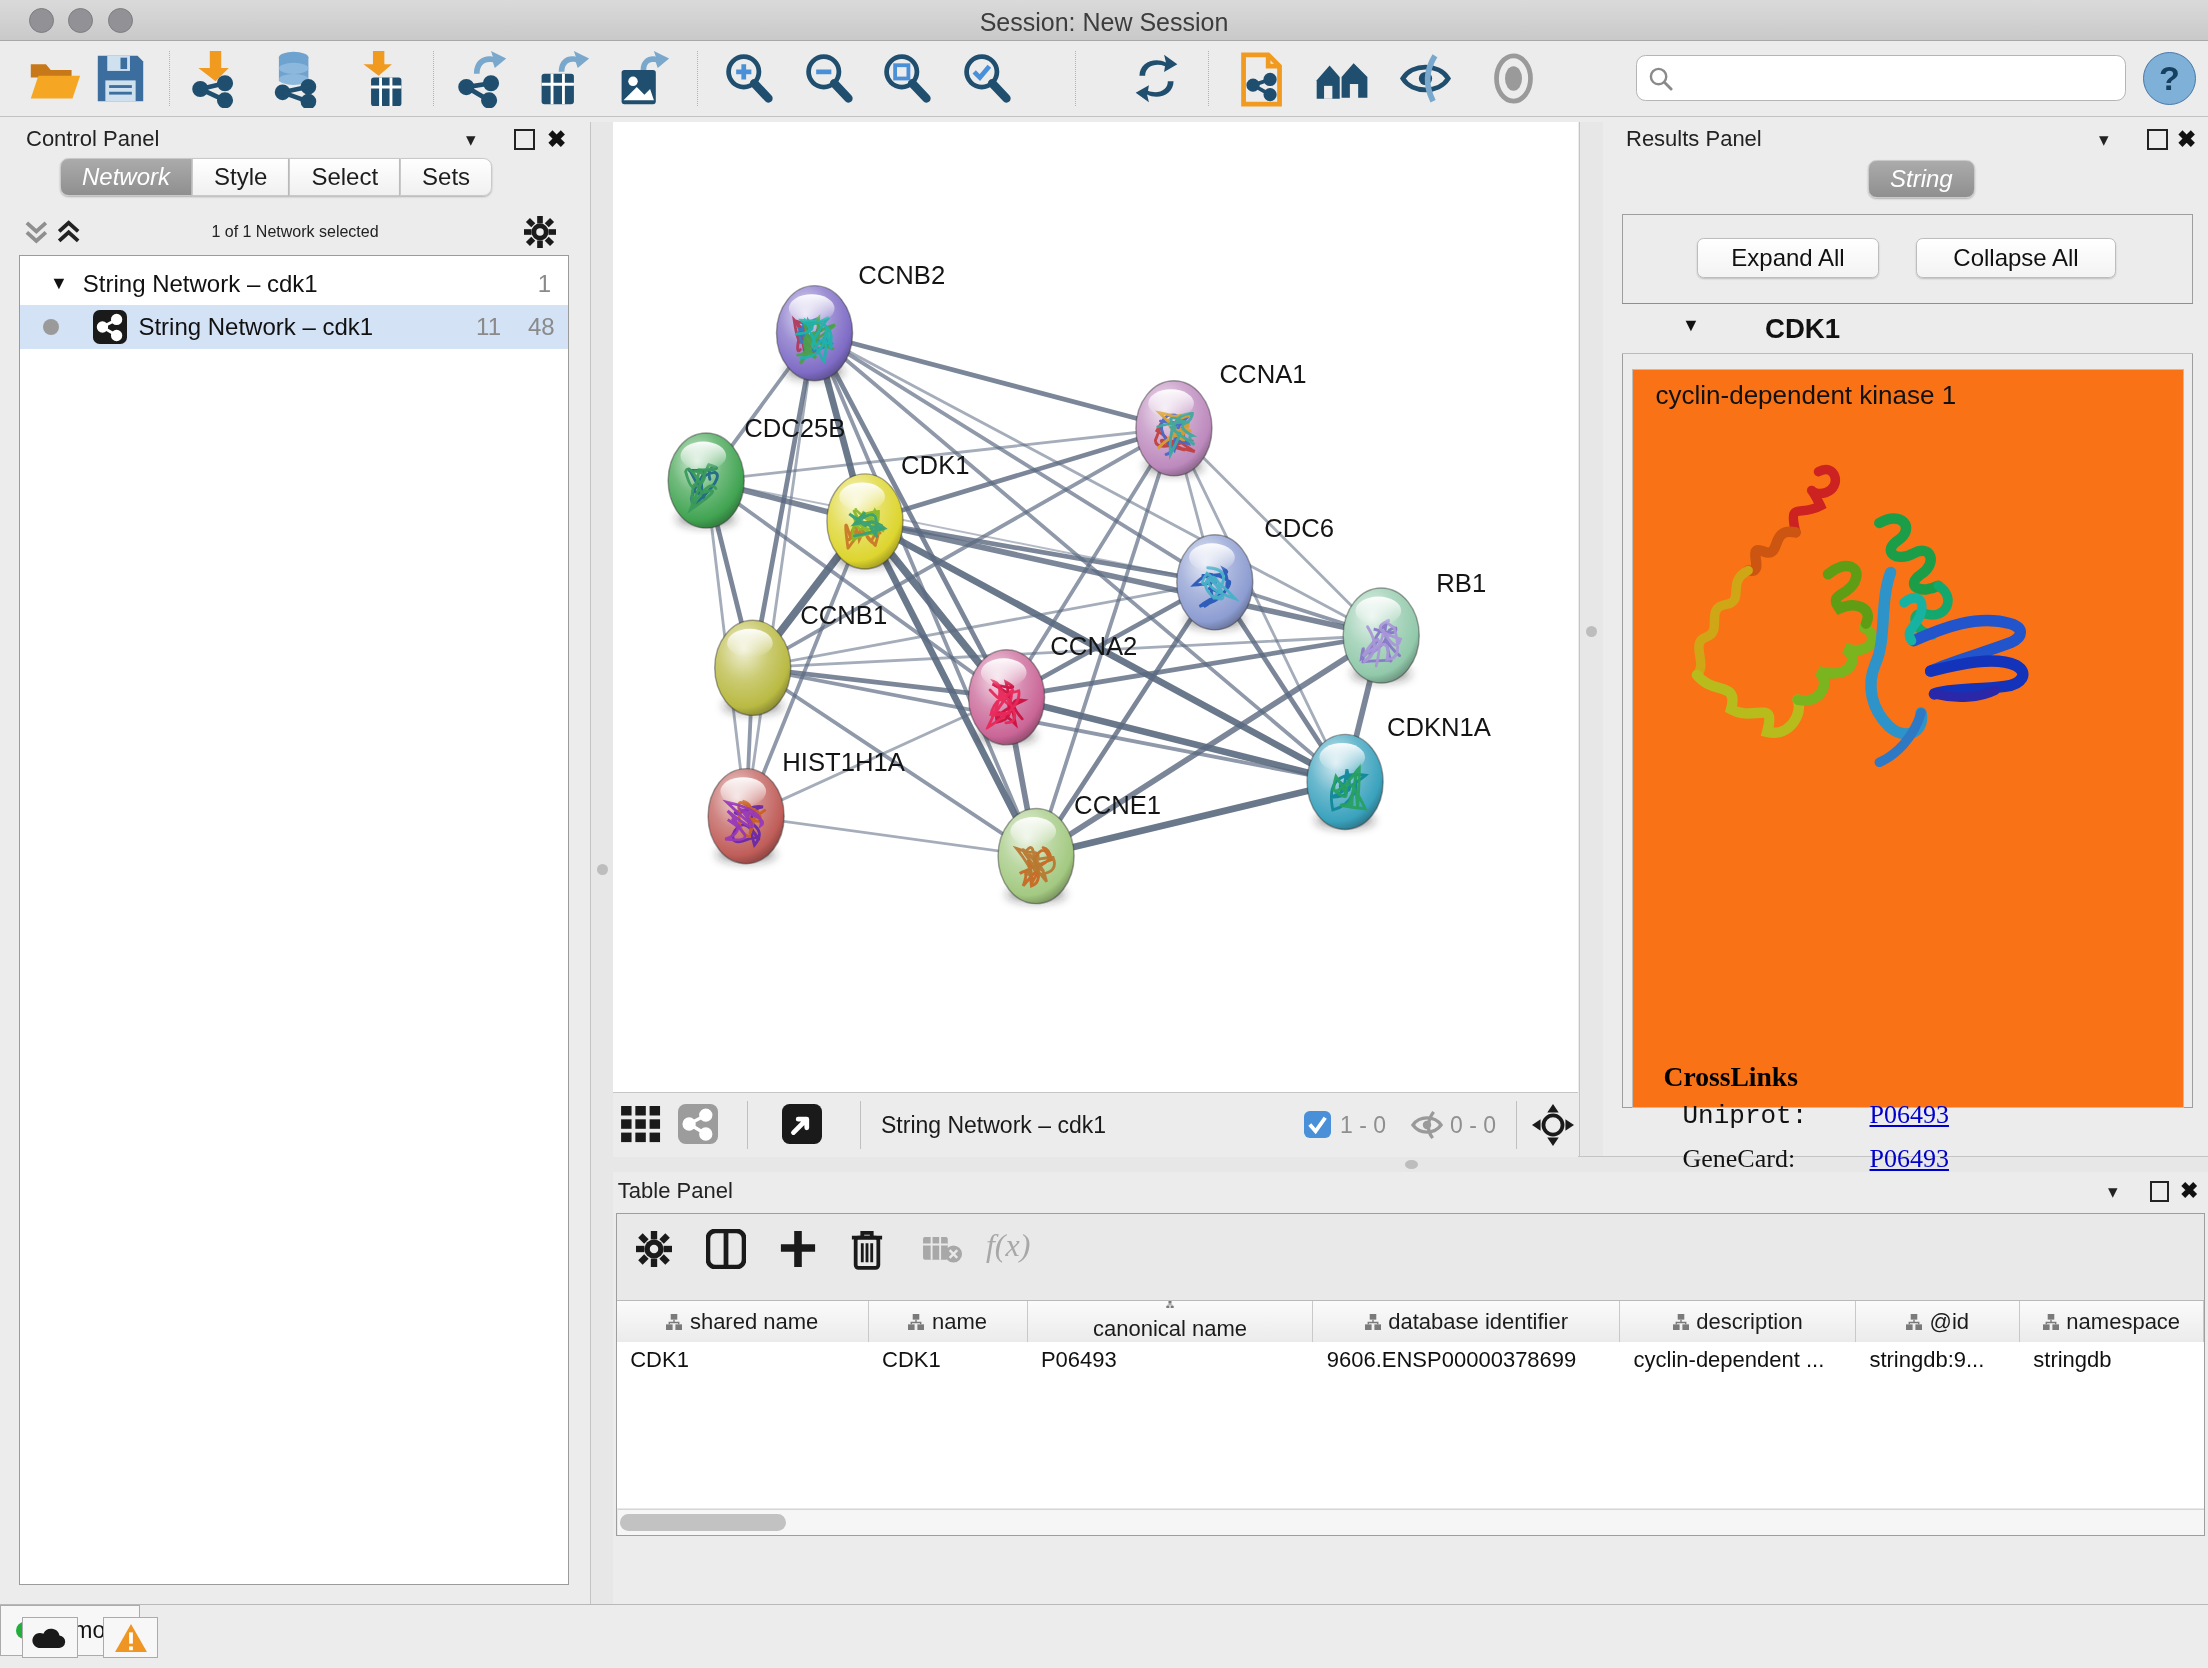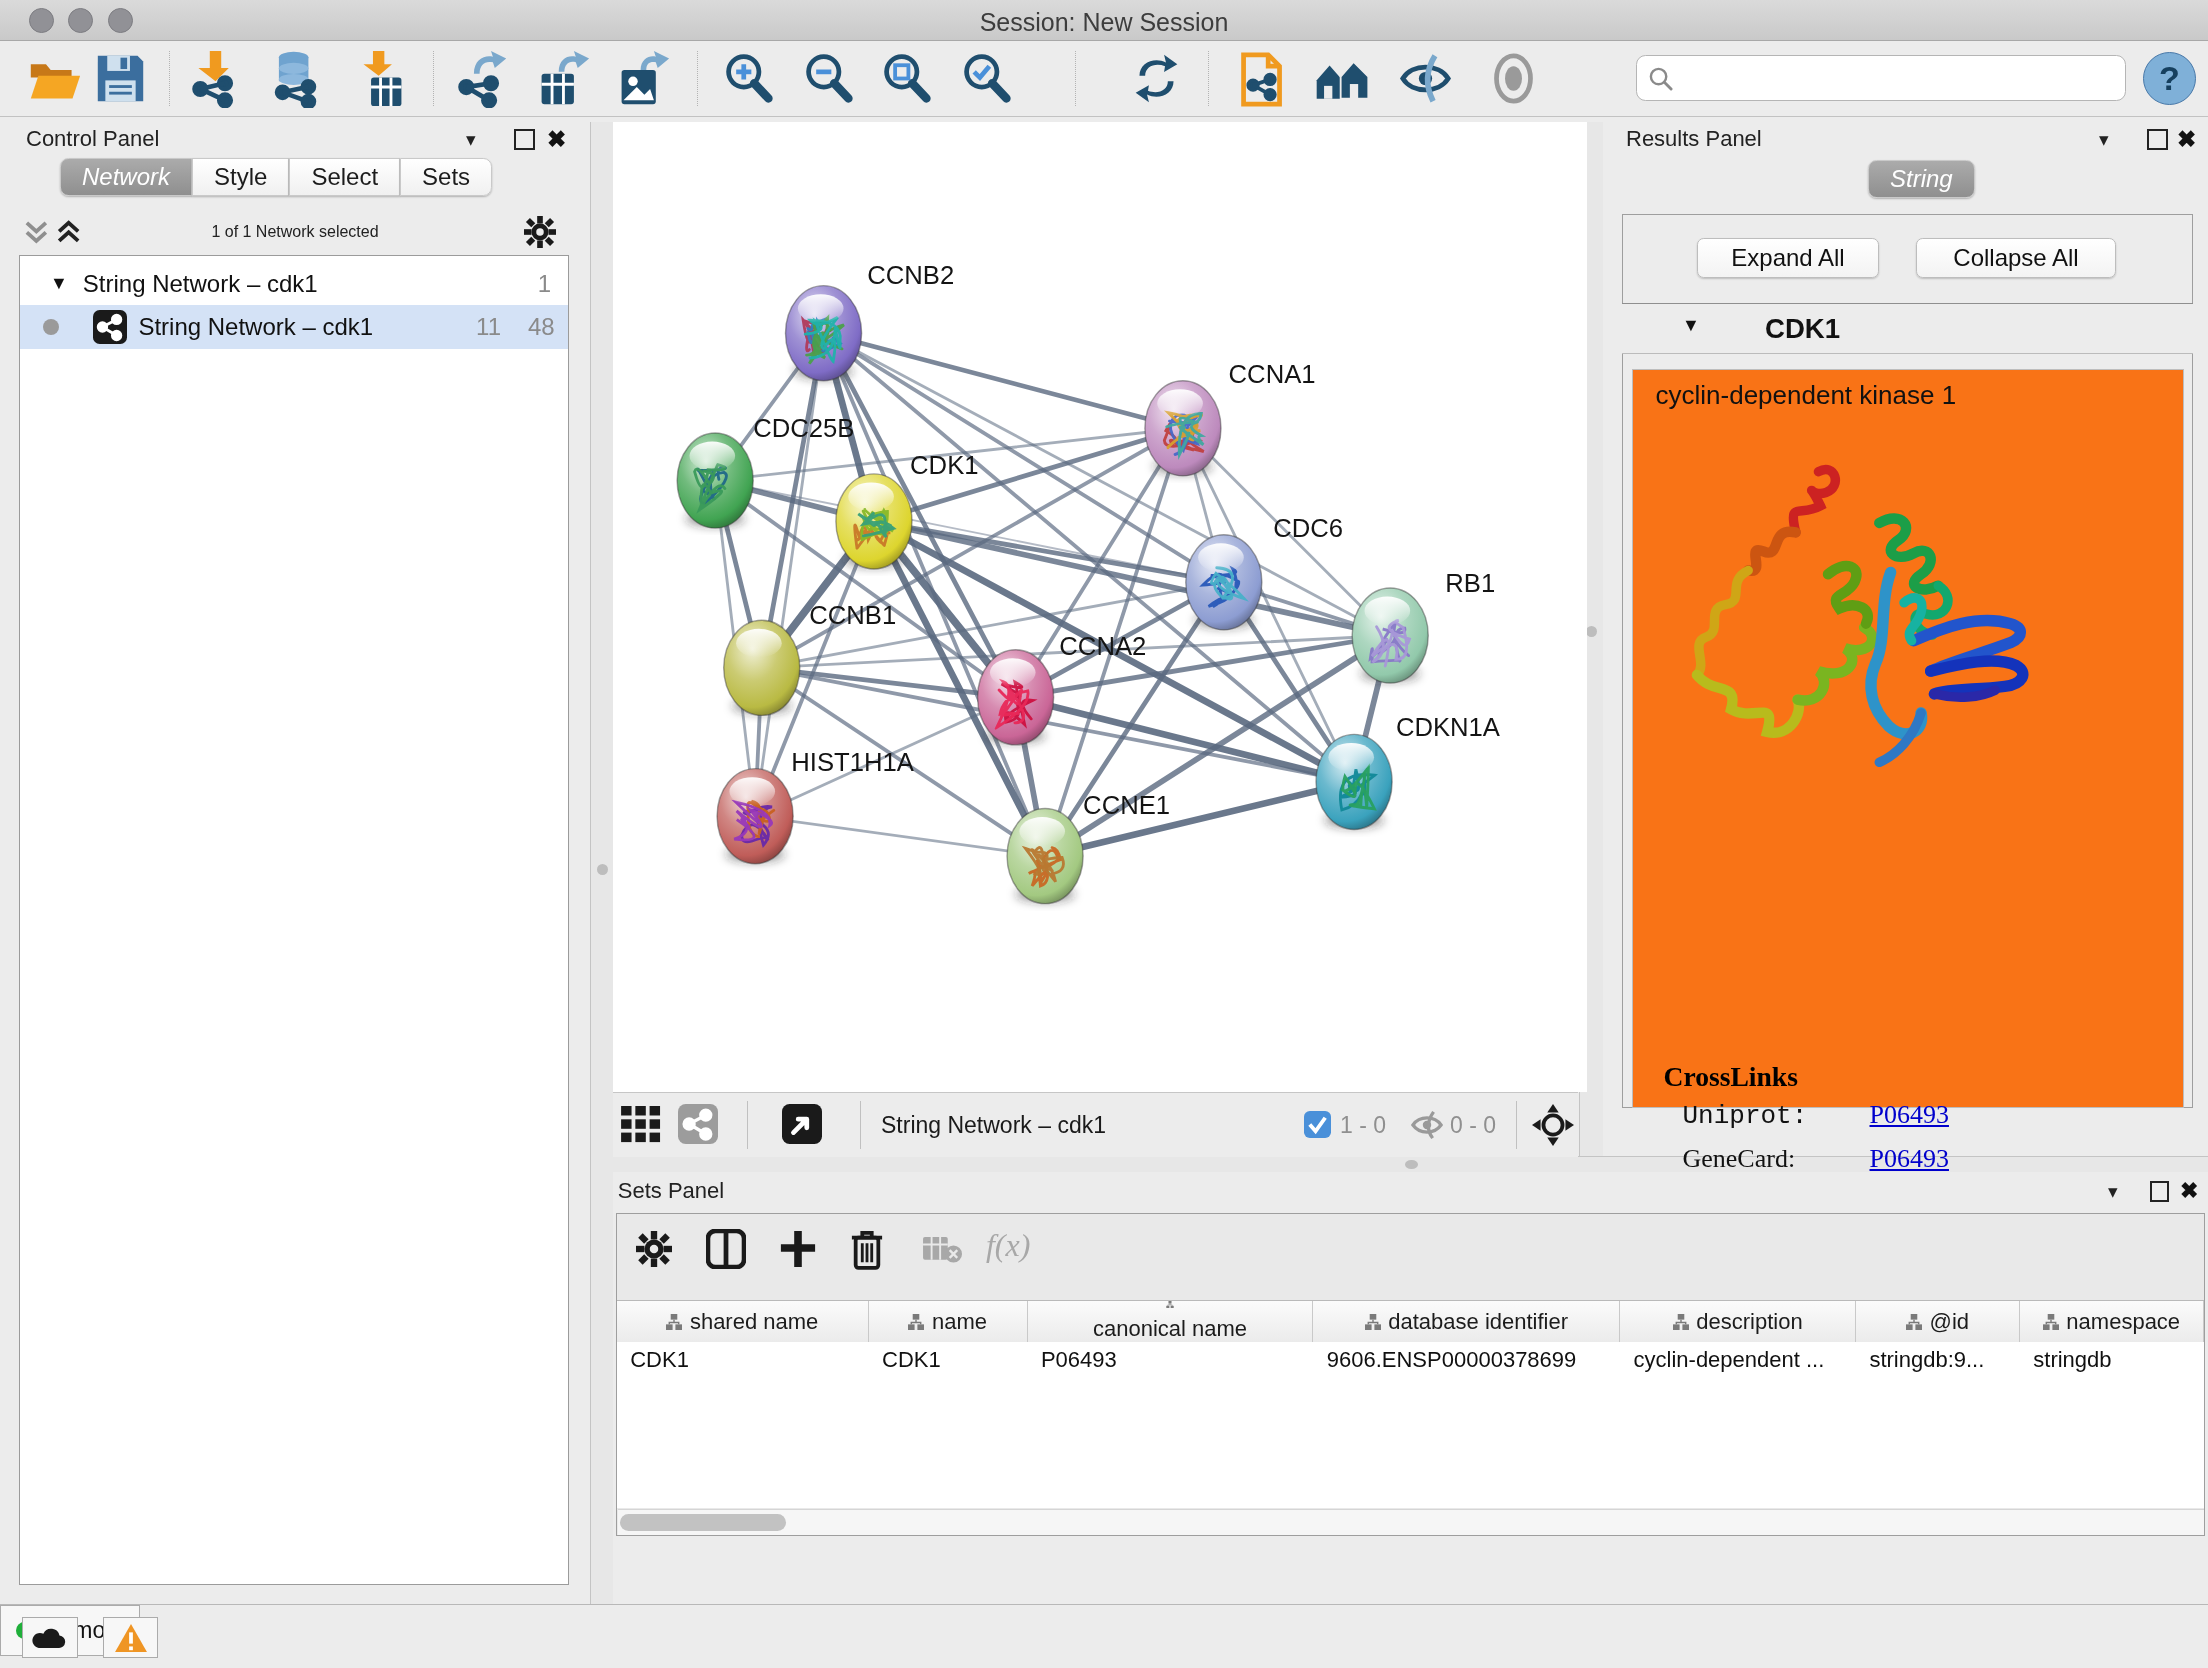--- a/index.html
+++ b/index.html
@@ -24,21 +24,21 @@
   .seg .tb:first-child{border-radius:8.6px 0 0 8.6px;font-style:italic;}
   .seg .tb:last-child{border-radius:0 8.6px 8.6px 0;}
   .seg .tb.only{border-radius:8.6px;}
   
   .control{left:0;top:122px;width:590px;height:1482px;background:#ececec;}
   .treebox{left:19px;top:133px;width:550px;height:1330px;background:#fff;border:1px solid #9b9b9b;box-sizing:border-box;}
   .trow{position:absolute;left:0;width:100%;height:44px;display:flex;align-items:center;font-size:24px;color:#111;}
   .trow .cnt{color:#8a8a8a;}
   .rowsel{background:#d4e2f6;}
   
-  .canvas{left:613px;top:122px;width:965px;height:970px;background:#fff;padding-left:9px;}
+  .canvas{left:613px;top:122px;width:965px;height:970px;background:#fff;}
   .cstrip{left:613px;top:1092px;width:965px;height:64px;background:#ececec;border-top:1px solid #c6c6c6;}
   .cs-div{position:absolute;top:7.6px;height:48px;border-left:1px solid #c0c0c0;}
   .cs-txt{font-size:23px;color:#1a1a1a;}
   .cs-gray{font-size:23px;color:#8f8f8f;}
   
   .vdiv{background:#e7e7e7;border-left:1px solid #c4c4c4;border-right:1px solid #c4c4c4;}
   .hdiv{background:#e7e7e7;border-top:1px solid #c4c4c4;border-bottom:1px solid #c4c4c4;}
   .grip{background:#bdbdbd;border-radius:50%;}
   
   .results{left:1603px;top:122px;width:606px;height:1034px;background:#ececec;}
@@ -687,21 +687,21 @@
         </div>
         <div style="display: flex; margin-bottom: 13.3px; align-items: baseline;">
           <span class="xlab" style="width: 187px;">Pharos:</span>
           <a class="xlink" href="#">P06493</a>
         </div>
       </div>
   </div>
 </div>
 
 <div class="abs tablepanel">
-  <div class="abs phead" style="left:4.8px;top:5.7px">Sets Panel</div>
+  <div class="abs phead" style="left:4.8px;top:5.7px">Table Panel</div>
   <div class="abs" style="left:1495px;top:7.6px;font-size:19px;color:#222">▾</div>
   <div class="abs" style="left:1537px;top:8.6px;width:15px;height:17px;border:2.9px solid #222"></div>
   <div class="abs" style="left:1567px;top:5.7px;font-size:22px;color:#111;font-weight:bold">✖</div>
 
   <div class="abs tbox">
 
     <svg class="abs" style="left:19px;top:17px" width="36" height="36" viewBox="0 0 34 34">
       <g fill="#1a1a1a">
           <circle cx="17" cy="17" r="9"></circle>
         <rect x="14" y="0" width="6" height="8"></rect>

